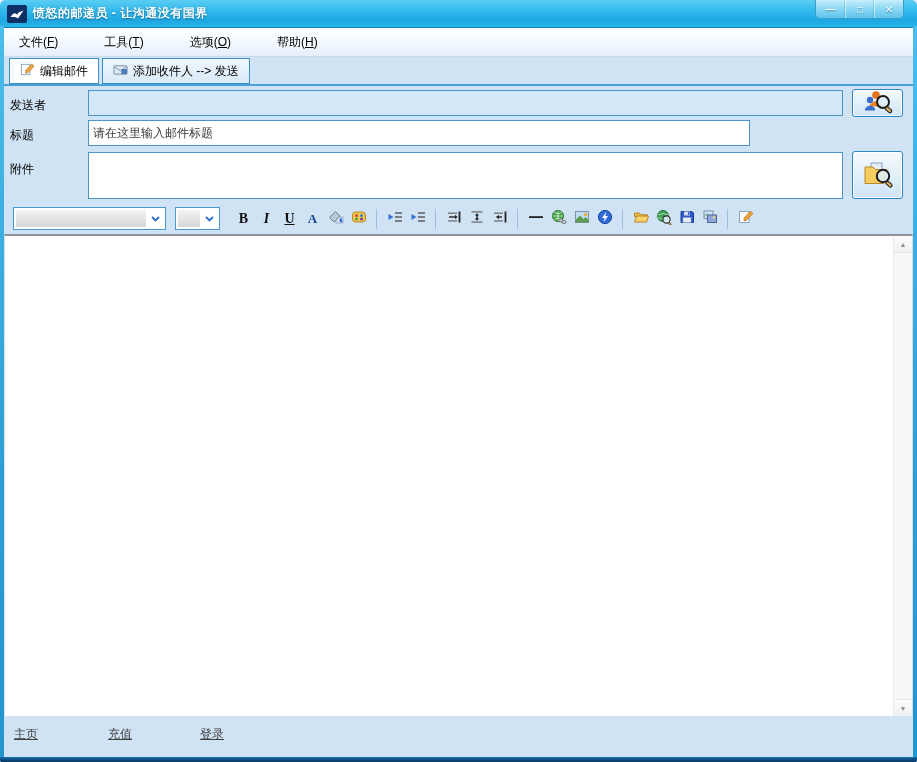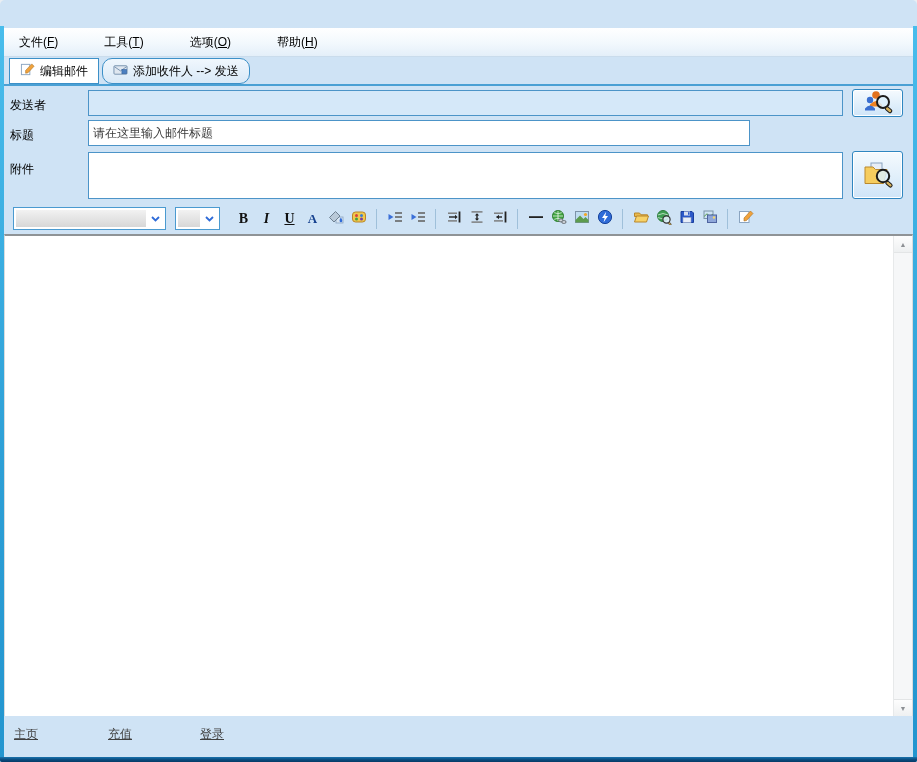--- a/index.html
+++ b/index.html
@@ -33,21 +33,21 @@
     background:linear-gradient(180deg,#ffffff 0%,#f2f8fd 55%,#e4eff9 100%);
     border-bottom:1px solid #cadcec;display:flex;align-items:center;padding-left:12px;gap:40px;}
   .menu-item{padding:2px 3px;cursor:default;}
   .menu-item .u{text-decoration:underline;}
   
   .tabstrip{position:absolute;left:4px;right:4px;top:58px;height:28px;background:#cfe3f5;
     border-bottom:2px solid #4aa0d4;display:flex;align-items:stretch;padding-left:5px;}
   .tab{display:inline-flex;align-items:center;gap:5px;padding:0 10px;margin-right:3px;
     border:1px solid #3c90c8;font-size:12px;cursor:default;text-align:right;}
   .tab.active{background:#fff;}
-  .tab.inactive{background:linear-gradient(180deg,#f0f7fd,#d9e9f7);border-radius:10px;}
+  .tab.inactive{background:linear-gradient(180deg,#f0f7fd,#d9e9f7);}
   
   .lbl{position:absolute;z-index:2;text-align:right;}
   .field{position:absolute;border:1px solid #4c94c8;z-index:2;}
   .sender-field{left:88px;top:90px;width:755px;height:26px;background:#d5e8f9;}
   .subject-input{left:88px;top:120px;width:662px;height:26px;background:#fff;
     font-family:"Liberation Sans","DejaVu Sans",sans-serif;font-size:12px;color:#3a3a3a;
     padding:0 4px;outline:none;}
   .attach-box{left:88px;top:152px;width:755px;height:47px;background:#fff;}
   .side-btn{position:absolute;z-index:2;border:1px solid #2f86c0;border-radius:3px;
     background:linear-gradient(180deg,#f5fafe 0%,#e2f0fb 50%,#cfe5f8 100%);
@@ -90,20 +90,34 @@
 </style>
 </head>
 <body>
 
 <div class="window">
 
   <div class="b-left"></div>
   <div class="b-right"></div>
   <div class="b-bottom"></div>
 
+  <div class="titlebar">
+    <span class="app-icon">
+      <svg width="20" height="18" viewBox="0 0 20 18">
+          <rect width="20" height="18" rx="2" fill="#0c2f66"></rect>
+          <path d="M3.5 12 C7 6.5 9 8 10 10 C11 6.8 14 6.8 16.5 5.5 L11 13.5 C9 11.5 6 12 3.5 12 Z" fill="#ffffff"></path>
+        </svg>
+    </span>
+    <span class="title-text">愤怒的邮递员 - 让沟通没有国界</span>
+    <div class="win-controls">
+      <div class="win-btn">—</div>
+      <div class="win-btn">□</div>
+      <div class="win-btn">✕</div>
+    </div>
+  </div>
 
   <div class="menubar">
     <span class="menu-item"><span>文件(</span><span class="u">F</span><span>)</span></span>
     <span class="menu-item"><span>工具(</span><span class="u">T</span><span>)</span></span>
     <span class="menu-item"><span>选项(</span><span class="u">O</span><span>)</span></span>
     <span class="menu-item"><span>帮助(</span><span class="u">H</span><span>)</span></span>
   </div>
 
   <div class="tabstrip">
     <div class="tab active">

